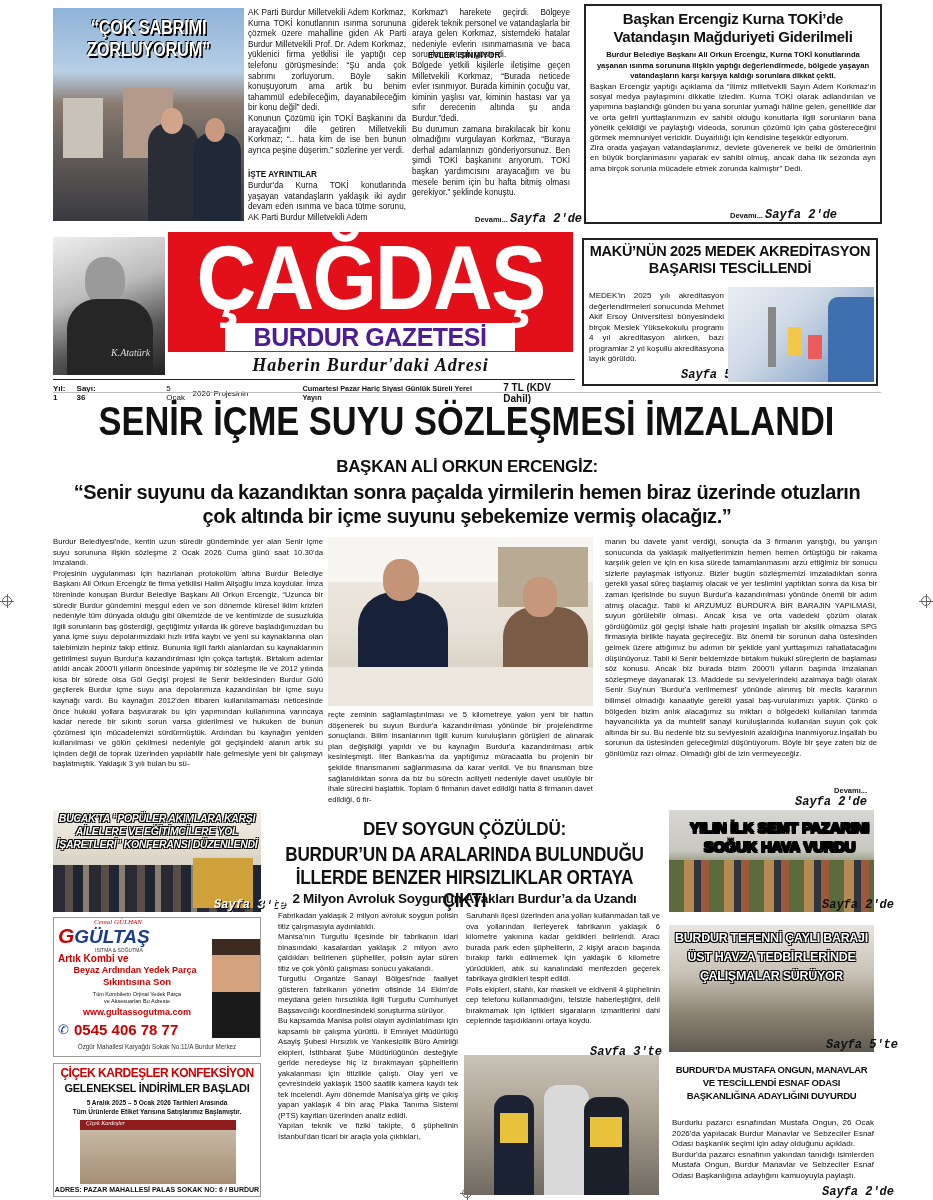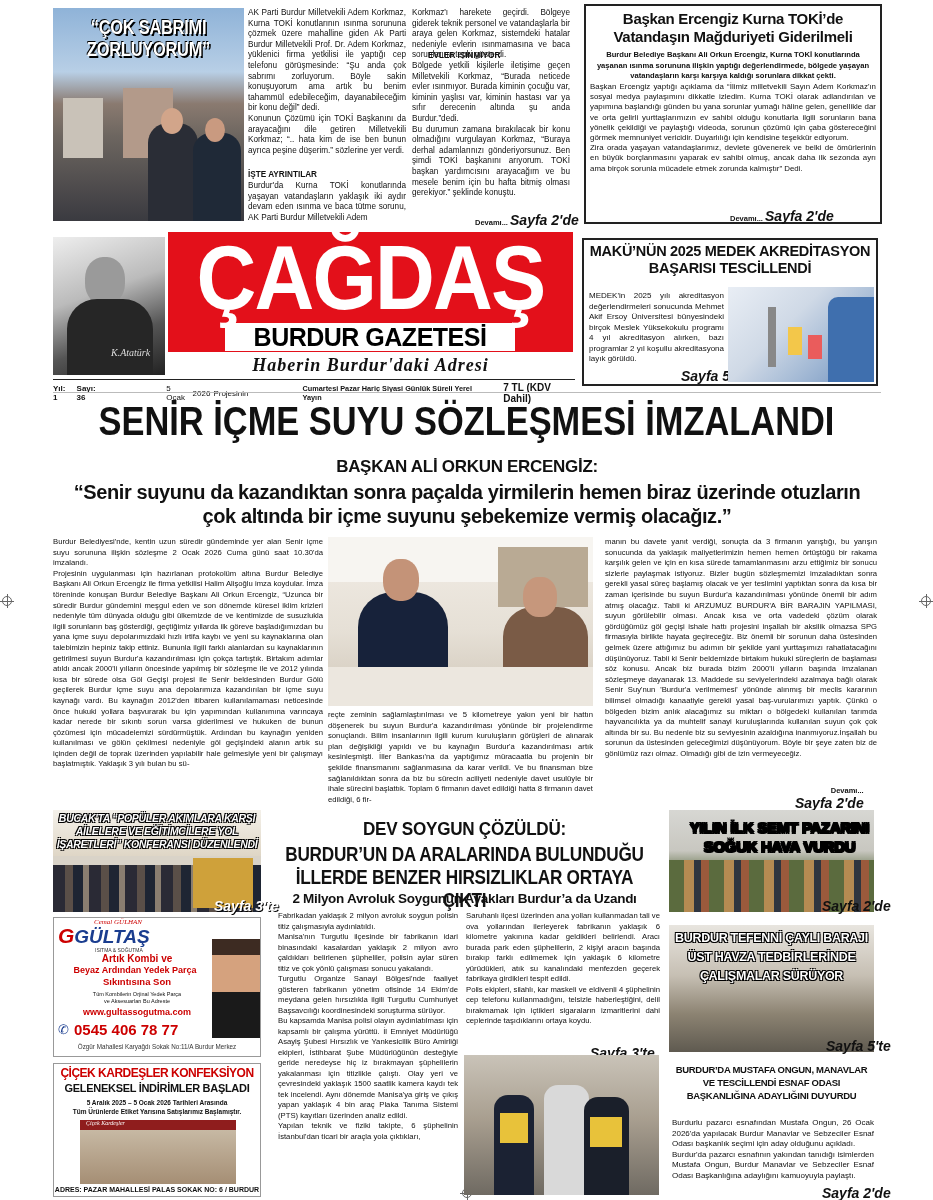--- a/index.html
+++ b/index.html
@@ -2,21 +2,21 @@
 <html><head>
 <meta charset="utf-8">
 <style>
 *{box-sizing:border-box;margin:0;padding:0}
 body{width:933px;height:1200px;background:#fff;font-family:"Liberation Sans",sans-serif;color:#111;position:relative;overflow:hidden}
 .abs{position:absolute}
 .txt{font-size:8.2px;line-height:10.6px;text-align:justify;color:#111}
 .photo{background:#777;overflow:hidden}
 .box{border:2px solid #222}
 .devami{font-weight:bold}
-.sayfa{font-family:Liberation Sans, sans-serif;font-style:italic;font-weight:bold;font-size:14px}
+.sayfa{font-family:Liberation Mono, monospace;font-style:italic;font-weight:bold;font-size:12px}
 .reg{position:absolute;width:10px;height:10px;border:1px solid #666;border-radius:50%}
 .reg:before,.reg:after{content:"";position:absolute;background:#666}
 .reg:before{left:4px;top:-3px;width:1px;height:14px}
 .reg:after{top:4px;left:-3px;height:1px;width:14px}
 .hl{font-weight:bold;text-align:center;letter-spacing:-0.3px}
 </style>
 </head>
 <body>
 
 <div class="reg" style="left:2px;top:596px"></div>
@@ -59,21 +59,21 @@
 
 <div class="abs" style="left:53px;top:237px;width:112px;height:138px;background:linear-gradient(160deg,#eee 0%,#bbb 40%,#555 70%,#222 100%)">
   <div class="abs" style="left:32px;top:20px;width:40px;height:48px;background:#9a9a9a;border-radius:45%"></div>
   <div class="abs" style="left:14px;top:62px;width:86px;height:76px;background:#262626;border-radius:30px 30px 0 0"></div>
   <div class="abs" style="left:58px;top:110px;font-family:'Liberation Serif',serif;font-style:italic;font-size:10px;color:#ddd">K.Atatürk</div>
 </div>
 
 <div class="abs" style="left:168px;top:232px;width:405px;height:120px;background:#e3101a"></div>
 <div class="abs" style="left:168px;top:228px;width:405px;text-align:center;font-weight:bold;font-size:90px;line-height:100px;color:#fff;letter-spacing:-2px;transform:scaleX(0.92);transform-origin:center top">ÇAĞDAŞ</div>
 <div class="abs" style="left:225px;top:323px;width:290px;height:28px;background:#fff"></div>
-<div class="abs" style="left:225px;top:322px;width:290px;text-align:center;font-weight:bold;font-size:25px;line-height:30px;color:#000000;letter-spacing:-0.5px">BURDUR GAZETESİ</div>
+<div class="abs" style="left:225px;top:322px;width:290px;text-align:center;font-weight:bold;font-size:25px;line-height:30px;color:#4c1d95;letter-spacing:-0.5px">BURDUR GAZETESİ</div>
 <div class="abs" style="left:168px;top:354px;width:405px;text-align:center;font-family:'Liberation Serif',serif;font-style:italic;font-weight:bold;font-size:18px;line-height:22px;letter-spacing:1px">Haberin Burdur'daki Adresi</div>
 
 <div class="abs" style="left:53px;top:379px;width:522px;border-top:1.5px solid #222;padding-top:2px;font-size:8px;font-weight:bold;display:flex;gap:6px;align-items:center">
   <span>Yıl: 1</span>
   <span>Sayı: 36</span>
   <span style="margin-left:56px;font-weight:normal">5 Ocak</span>
   <span style="font-weight:normal;margin-left:-3px">2026</span>
   <span style="font-weight:normal;margin-left:-3px">Projesinin</span>
   <span style="margin-left:48px;font-size:7.3px">Cumartesi Pazar Hariç Siyasi Günlük Süreli Yerel Yayın</span>
   <span style="margin-left:20px;font-size:10px">7 TL (KDV Dahil)</span>
@@ -121,21 +121,21 @@
   <div class="abs" style="left:0;top:55px;width:208px;height:47px;background:repeating-linear-gradient(90deg,#2a2a35 0 12px,#5a4f48 12px 20px,#1e2533 20px 30px,#8a7e70 30px 36px)"></div>
   <div class="abs" style="left:140px;top:48px;width:60px;height:50px;background:#cfa13a"></div>
 </div>
 <div class="abs hl" style="left:55px;top:812px;width:204px;font-size:10.5px;line-height:13px;color:#fff;font-style:italic;text-shadow:1px 1px 0 #000,-1px -1px 0 #000,1px -1px 0 #000,-1px 1px 0 #000">BUCAK'TA “POPÜLER AKIMLARA KARŞI AİLELERE VE EĞİTİMCİLERE YOL İŞARETLERİ” KONFERANSI DÜZENLENDİ</div>
 <div class="abs sayfa" style="left:214px;top:898px;color:#fff;text-shadow:1px 1px 0 #000">Sayfa 3'te</div>
 
 <div class="abs" style="left:53px;top:917px;width:208px;height:140px;border:1px solid #999;background:#fff"></div>
 <div class="abs" style="left:94px;top:918px;font-family:'Liberation Serif',serif;font-style:italic;font-size:7px;color:#c00">Cemal GÜLHAN</div>
 <div class="abs" style="left:58px;top:925px;font-weight:bold;font-size:21px;line-height:22px;color:#1a3d8f;font-style:italic"><span style="color:#c00">G</span><span style="font-size:19px">GÜLTAŞ</span></div>
 <div class="abs" style="left:95px;top:947px;font-size:5px;color:#333">ISITMA &amp; SOĞUTMA</div>
-<div class="abs" style="left:58px;top:953px;width:158px;text-align:center;font-weight:bold;font-size:10px;line-height:12px;color:#c00">Artık Kombi ve</div>
+<div class="abs" style="left:58px;top:953px;width:158px;text-align:left;font-weight:bold;font-size:10px;line-height:12px;color:#c00">Artık Kombi ve</div>
 <div class="abs" style="left:55px;top:965px;width:160px;text-align:center;font-weight:bold;font-size:9px;line-height:11px;color:#c00">Beyaz Ardından Yedek Parça</div>
 <div class="abs" style="left:58px;top:976px;width:158px;text-align:center;font-weight:bold;font-size:9.5px;line-height:11px;color:#c00">Sıkıntısına Son</div>
 <div class="abs" style="left:58px;top:991px;width:158px;text-align:center;font-size:5.5px;line-height:7px">Tüm Kombilerin Orjinal Yedek Parça</div>
 <div class="abs" style="left:58px;top:998px;width:158px;text-align:center;font-size:5.5px;line-height:7px">ve Aksesuarları Bu Adreste</div>
 <div class="abs" style="left:58px;top:1007px;width:158px;text-align:center;font-weight:bold;font-size:9px;color:#c00">www.gultassogutma.com</div>
 <div class="abs" style="left:58px;top:1022px;font-size:13px;color:#1a3d8f">✆</div>
 <div class="abs" style="left:74px;top:1021px;font-weight:bold;font-size:15px;line-height:18px;color:#c00">0545 406 78 77</div>
 <div class="abs" style="left:55px;top:1043px;width:204px;text-align:center;font-size:6.3px;color:#333">Özgür Mahallesi Karyağdı Sokak No:11/A Burdur Merkez</div>
 <div class="abs" style="left:212px;top:928px;width:48px;height:110px;background:linear-gradient(180deg,#fff 0%,#fff 10%,#3d2b22 10%,#3d2b22 25%,#d5a27e 25%,#d5a27e 58%,#1a1a1a 58%)"></div>
 

